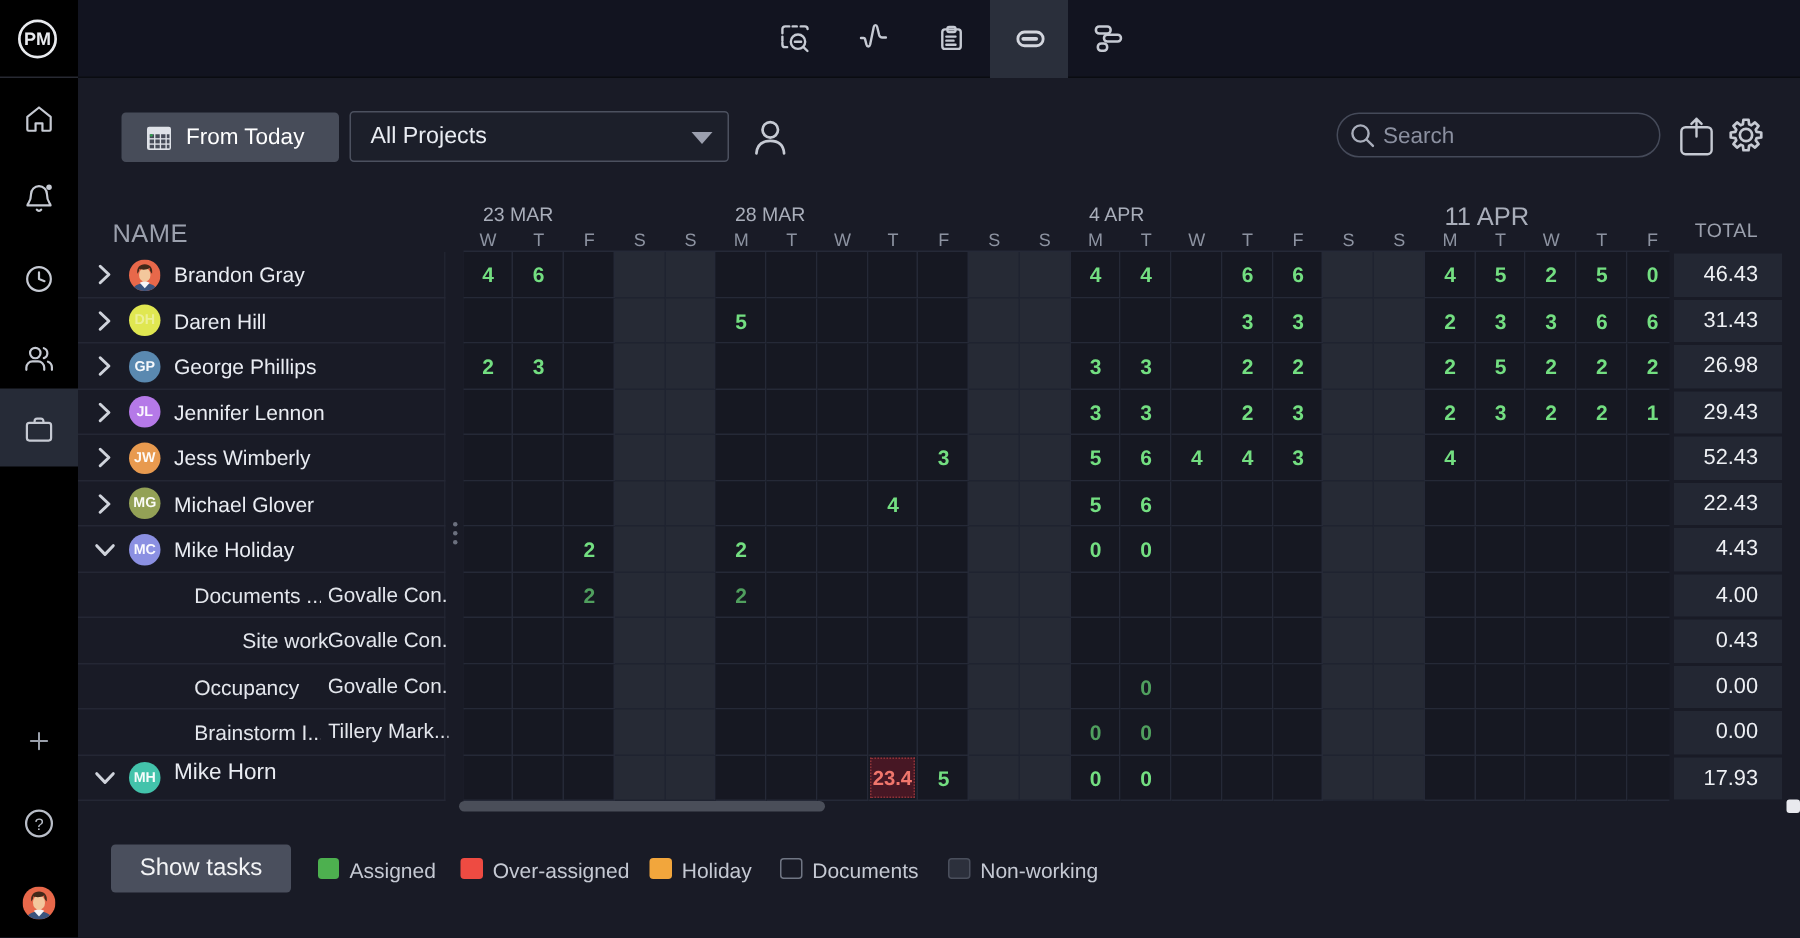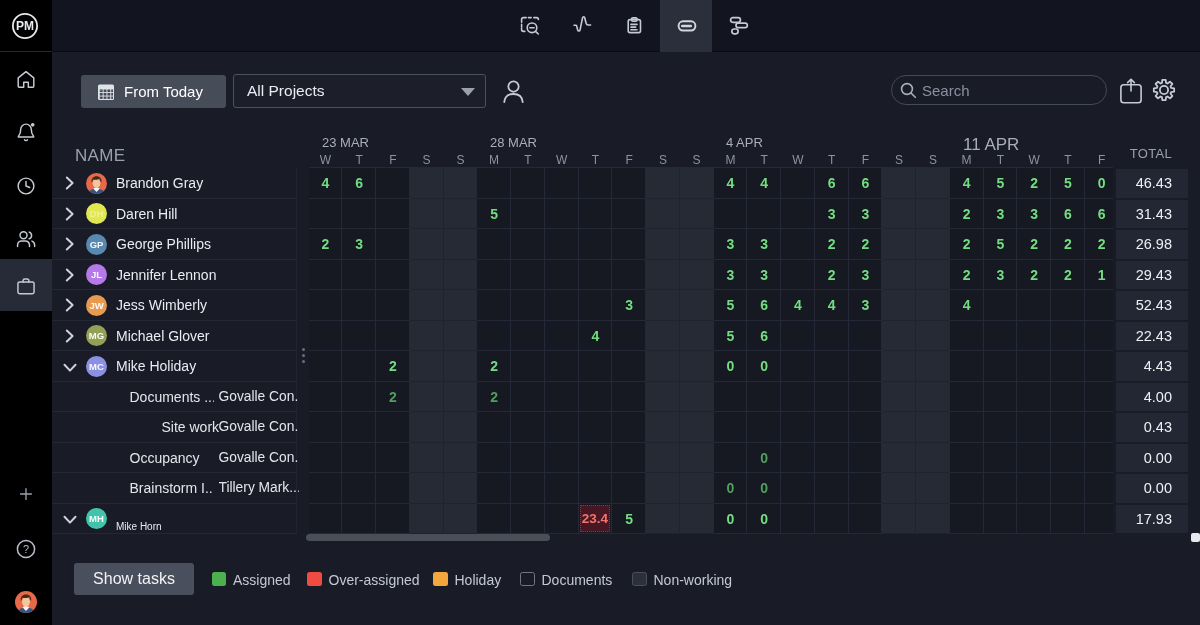--- a/index.html
+++ b/index.html
@@ -574,21 +574,21 @@
 <div class="ab" style="left:1051.0px;top:473.0px;width:33.8px;height:30.5px;background:#161822;border-right:1px solid #252937;border-bottom:1px solid #252937;"></div>
 <div class="ab" style="left:1084.8px;top:473.0px;width:27.8px;height:30.5px;background:#161822;border-bottom:1px solid #252937;"></div>
 <div class="ab" style="left:1116px;top:474.0px;width:72px;height:28.5px;background:#232733;display:flex;align-items:center;justify-content:flex-end;">
     <span style="margin-right:16px;font-size:14.5px;color:#eef0f4;">0.00</span>
   </div>
 <div class="ab" style="left:52px;top:533.0px;width:245px;height:1px;background:#242734;"></div>
 <div class="ab" style="left:62.5px;top:512.2px;"><svg width="14" height="13" viewBox="0 0 14 13" fill="none" stroke="#cfd3db" stroke-width="2" stroke-linecap="round" stroke-linejoin="round">
       <polyline points="1.5 3.8 7 9.6 12.5 3.8"></polyline>
     </svg></div>
 <div class="ab" style="left:86px;top:508.2px;width:21px;height:21px;border-radius:50%;background:#43c3ab;display:flex;align-items:center;justify-content:center;font-size:9.5px;font-weight:bold;color:rgba(255,255,255,.95);">MH</div>
-<div class="ab" style="left:116px;top:521px;font-size:10px;color:#e9ecf2;white-space:nowrap;">Mike Horn</div>
+<div class="ab" style="left:116px;top:506px;font-size:15px;color:#e9ecf2;white-space:nowrap;">Mike Horn</div>
 <div class="ab" style="left:308.5px;top:503.5px;width:33.8px;height:30.5px;background:#161822;border-right:1px solid #252937;border-bottom:1px solid #252937;"></div>
 <div class="ab" style="left:342.2px;top:503.5px;width:33.8px;height:30.5px;background:#161822;border-right:1px solid #252937;border-bottom:1px solid #252937;"></div>
 <div class="ab" style="left:376.0px;top:503.5px;width:33.8px;height:30.5px;background:#161822;border-right:1px solid #252937;border-bottom:1px solid #252937;"></div>
 <div class="ab" style="left:409.8px;top:503.5px;width:33.8px;height:30.5px;background:#262a35;border-right:1px solid #1f2330;border-bottom:1px solid #1f2330;"></div>
 <div class="ab" style="left:443.5px;top:503.5px;width:33.8px;height:30.5px;background:#262a35;border-right:1px solid #252937;border-bottom:1px solid #1f2330;"></div>
 <div class="ab" style="left:477.2px;top:503.5px;width:33.8px;height:30.5px;background:#161822;border-right:1px solid #252937;border-bottom:1px solid #252937;"></div>
 <div class="ab" style="left:511.0px;top:503.5px;width:33.8px;height:30.5px;background:#161822;border-right:1px solid #252937;border-bottom:1px solid #252937;"></div>
 <div class="ab" style="left:544.8px;top:503.5px;width:33.8px;height:30.5px;background:#161822;border-right:1px solid #252937;border-bottom:1px solid #252937;"></div>
 <div class="ab" style="left:578.5px;top:503.5px;width:33.8px;height:30.5px;background:#161822;border-right:1px solid #252937;border-bottom:1px solid #252937;"></div>
 <div class="ab" style="left:580.0px;top:505.0px;width:29.8px;height:26.5px;background:#471724;border:1px dotted #8f3438;display:flex;align-items:center;justify-content:center;font-size:13.5px;font-weight:600;color:#f0766c;">23.4</div>

